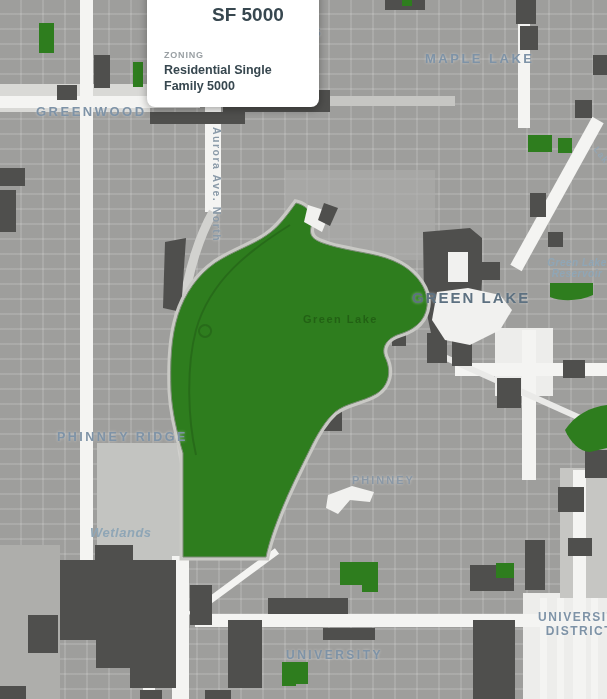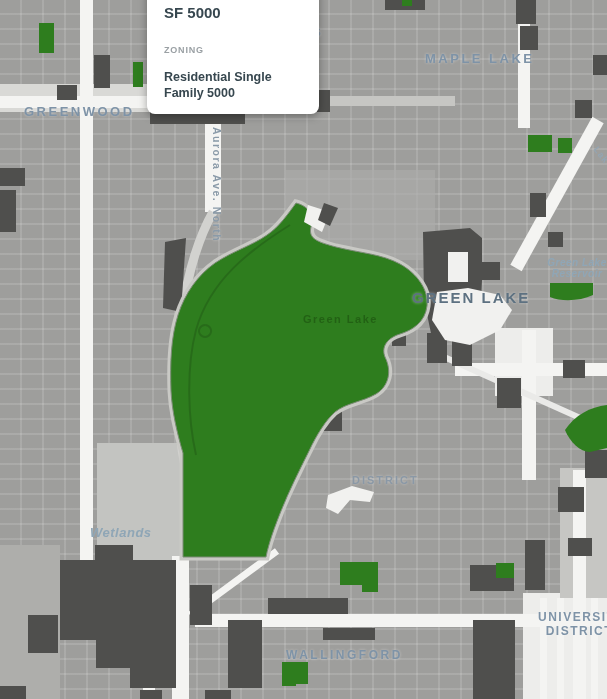--- a/index.html
+++ b/index.html
@@ -28,24 +28,24 @@
     font-size:10.5px; letter-spacing:1.5px; color:#8a9aa8; font-weight:600;}
   .maplabel.diag{transform:rotate(52deg); font-size:9px; letter-spacing:1px;
     color:#93a5b3; font-weight:600; text-shadow:none;}
   .maplabel.wrap2{white-space:normal; text-align:right; line-height:1.15;}
   
   .popup{
     position:absolute; left:147px; top:-14px; width:172px; min-height:103px;
     background:#ffffff; border-radius:8px; box-shadow:0 2px 8px rgba(0,0,0,.35);
     padding:18px 14px 12px 17px; box-sizing:border-box;
   }
-  .popup .title{font-size:15px; font-weight:700; color:#37474f;}
+  .popup .title{font-size:19px; font-weight:700; color:#37474f;margin-left:48px;}
   .popup .field-label{margin-top:24px; font-size:9px; font-weight:700;
     color:#9aa0a4; letter-spacing:.8px;}
-  .popup .field-value{margin-top:14px; font-size:12.5px; font-weight:700;
+  .popup .field-value{margin-top:2px; font-size:12.5px; font-weight:700;
     color:#37474f; line-height:1.3; width:120px;}
 </style>
 </head>
 <body>
 
 <div class="viewport">
 
   <svg class="map-svg" width="607" height="699" viewBox="0 0 607 699">
 
     <g>
@@ -147,42 +147,43 @@
         <path d="M565,430 C575,415 590,407 607,405 L607,448 L590,452 C580,452 570,442 565,430 Z"></path>
         <polygon points="340,562 378,562 378,592 362,592 362,585 340,585"></polygon>
         <polygon points="282,662 308,662 308,684 296,684 296,686 282,686"></polygon>
         <rect x="496" y="563" width="18" height="15"></rect>
       </g>
     </g>
   </svg>
 
   <div class="maplabel small" style="left:303px; top:26px;">GS</div>
 
-  <div class="maplabel" style="left:24px; top:104px;text-align:right;">GREENWOOD</div>
+  <div class="maplabel" style="left:36px; top:104px;text-align:right;">GREENWOOD</div>
 
   <div class="maplabel" style="left:425px; top:51px;">MAPLE LAKE</div>
 
   <div class="maplabel vertical" style="left:223px; top:127px;">Aurora Ave. North</div>
 
   <div class="maplabel big" style="left:412px; top:289px;">GREEN LAKE</div>
 
   <div class="maplabel water" style="left:543px; top:257px; width:68px;">Green Lake Reservoir</div>
 
   <div class="maplabel faint" style="left:303px; top:313px;">Green Lake</div>
 
   <div class="maplabel diag" style="left:592px; top:150px;">Lak</div>
 
+  <div class="maplabel" style="left:57px; top:430px; font-size:12.5px;">PHINNEY RIDGE</div>
 
-  <div class="maplabel small" style="left:352px; top:474px;">DISTRICT</div>
+  <div class="maplabel small" style="left:352px; top:474px;">PHINNEY</div>
 
   <div class="maplabel water" style="left:90px; top:525px; font-size:13px;">Wetlands</div>
 
   <div class="maplabel wrap2" style="left:538px; top:611px; width:75px; font-size:12px; letter-spacing:1.5px;">UNIVERSITY DISTRICT</div>
 
-  <div class="maplabel" style="left:286px; top:648px; font-size:12px;">WALLINGFORD</div>
+  <div class="maplabel" style="left:286px; top:648px; font-size:12px;">UNIVERSITY</div>
 
   <div class="popup">
     <div class="title">SF 5000</div>
     <div class="field-label">ZONING</div>
     <div class="field-value">Residential Single Family 5000</div>
   </div>
 
 </div>
 
 </body></html>

